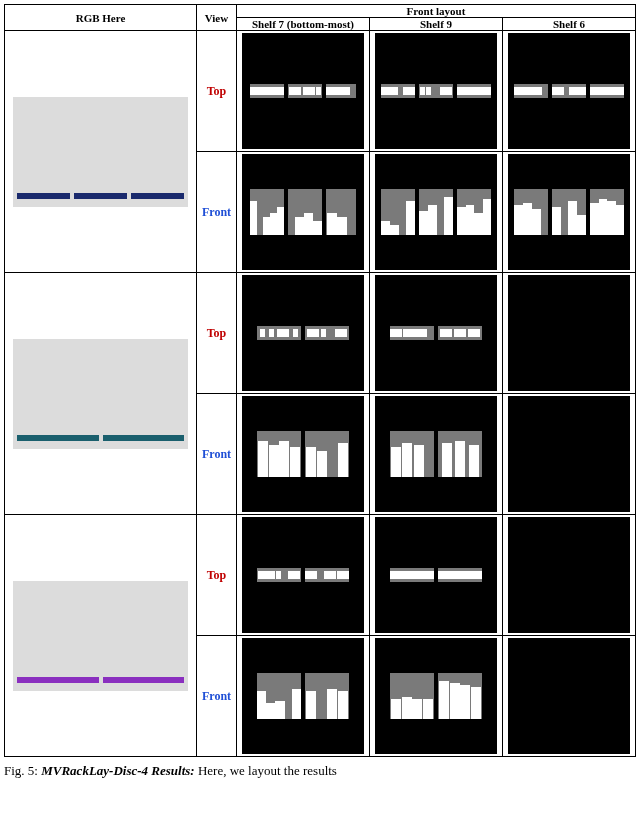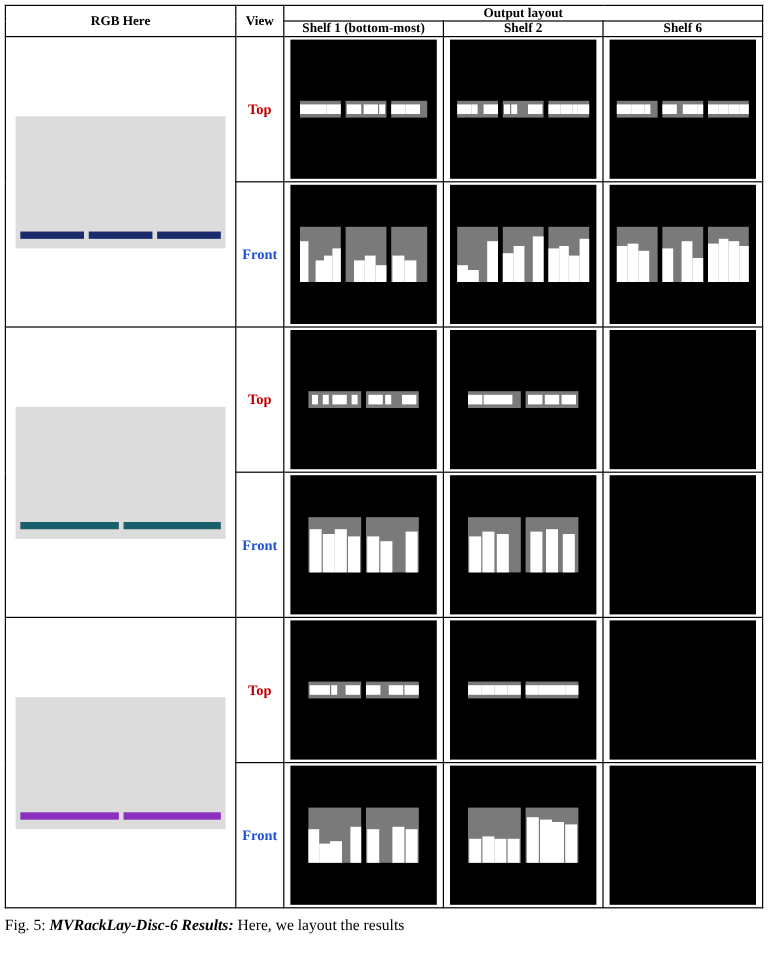--- a/index.html
+++ b/index.html
@@ -76,25 +76,25 @@
     <col style="width:192px">
       <col style="width:40px">
     <col style="width:133px">
       <col style="width:133px">
       <col style="width:133px">
   </colgroup>
   <tbody>
       <tr>
     <td class="hdr" rowspan="2">RGB Here</td>
     <td class="hdr" rowspan="2">View</td>
-    <td class="hdr" colspan="3">Output layout</td>
+    <td class="hdr" colspan="3">Front layout</td>
   </tr>
   <tr>
-    <td class="hdr">Shelf 1 (bottom-most)</td>
-    <td class="hdr">Shelf 2</td>
+    <td class="hdr">Shelf 7 (bottom-most)</td>
+    <td class="hdr">Shelf 9</td>
     <td class="hdr">Shelf 6</td>
   </tr>
   </tbody>
     <tbody id="rows">
       <tr>
         <td rowspan="2">
           <div class="rgb-wrap">
             <div class="rgb">
               <div class="rack navy">
                 <div class="tier"></div>
@@ -434,15 +434,15 @@
         </td>
         <td>
           <div class="tile empty"></div>
         </td>
       </tr>
     </tbody>
 </table>
 
 <div class="caption">
   <span>Fig. 5:</span>
-  <b>MVRackLay-Disc-6 Results:</b>
+  <b>MVRackLay-Disc-4 Results:</b>
   <span>Here, we layout the results</span>
 </div>
 
 </body></html>

